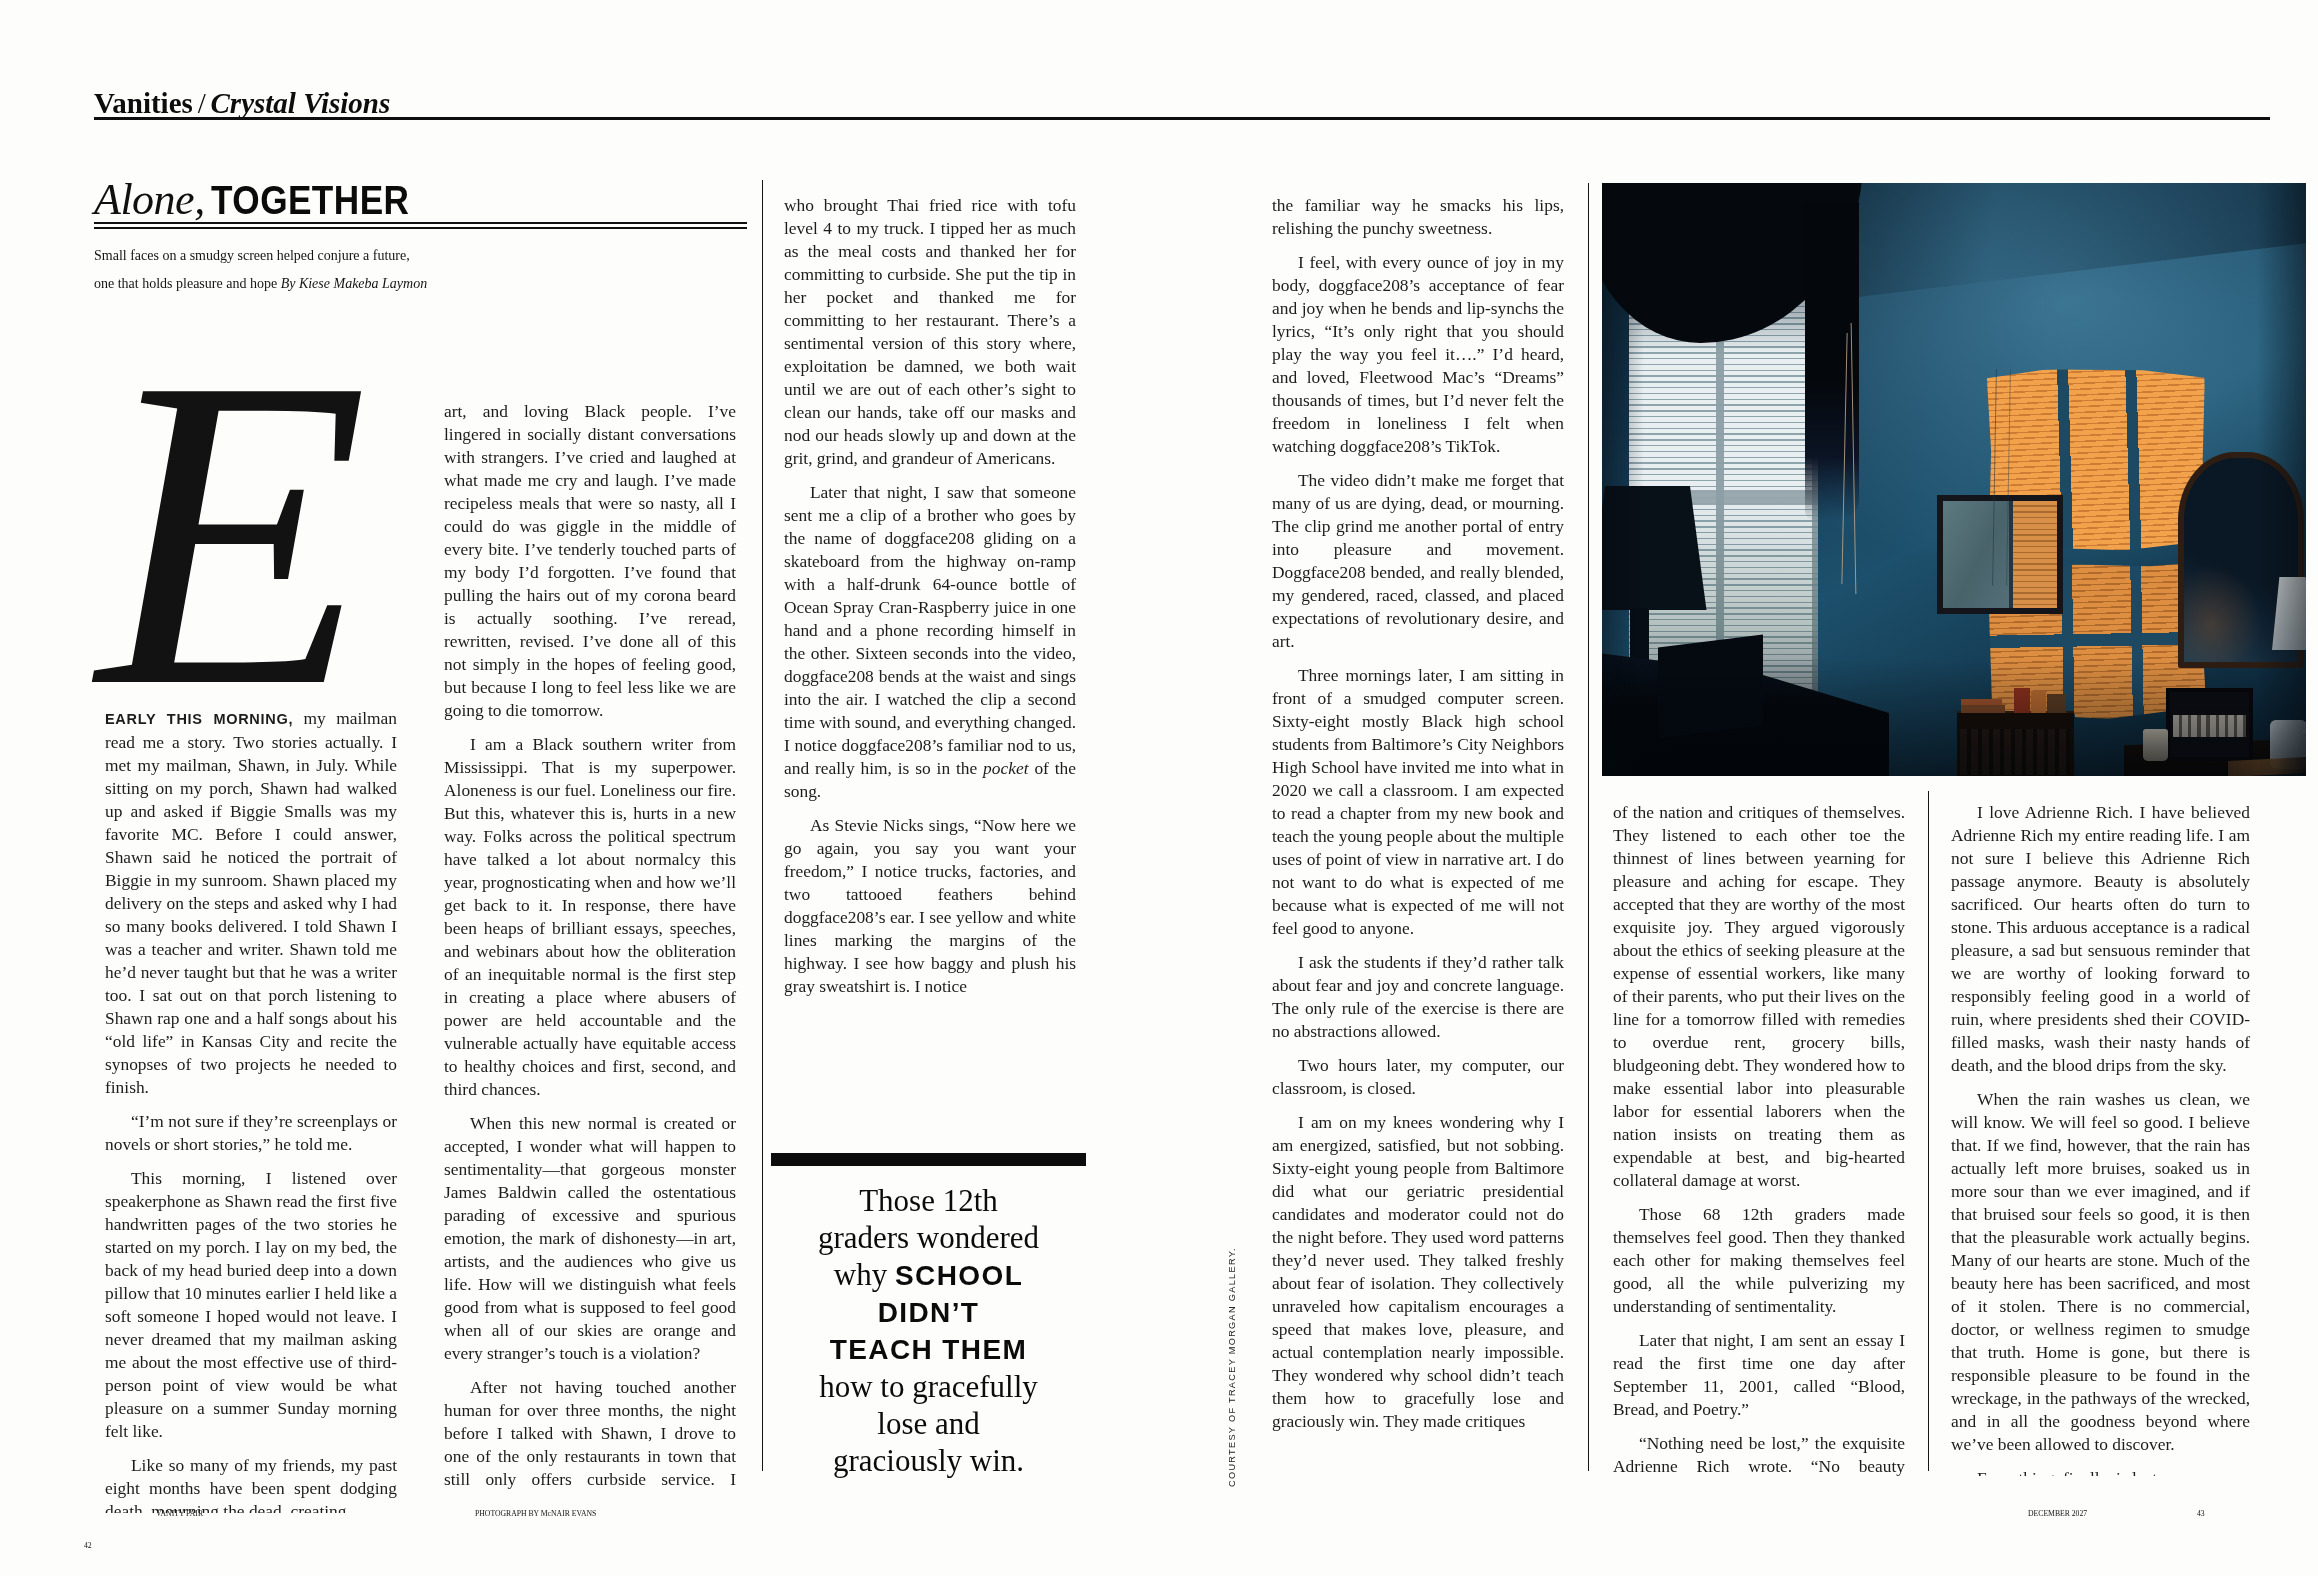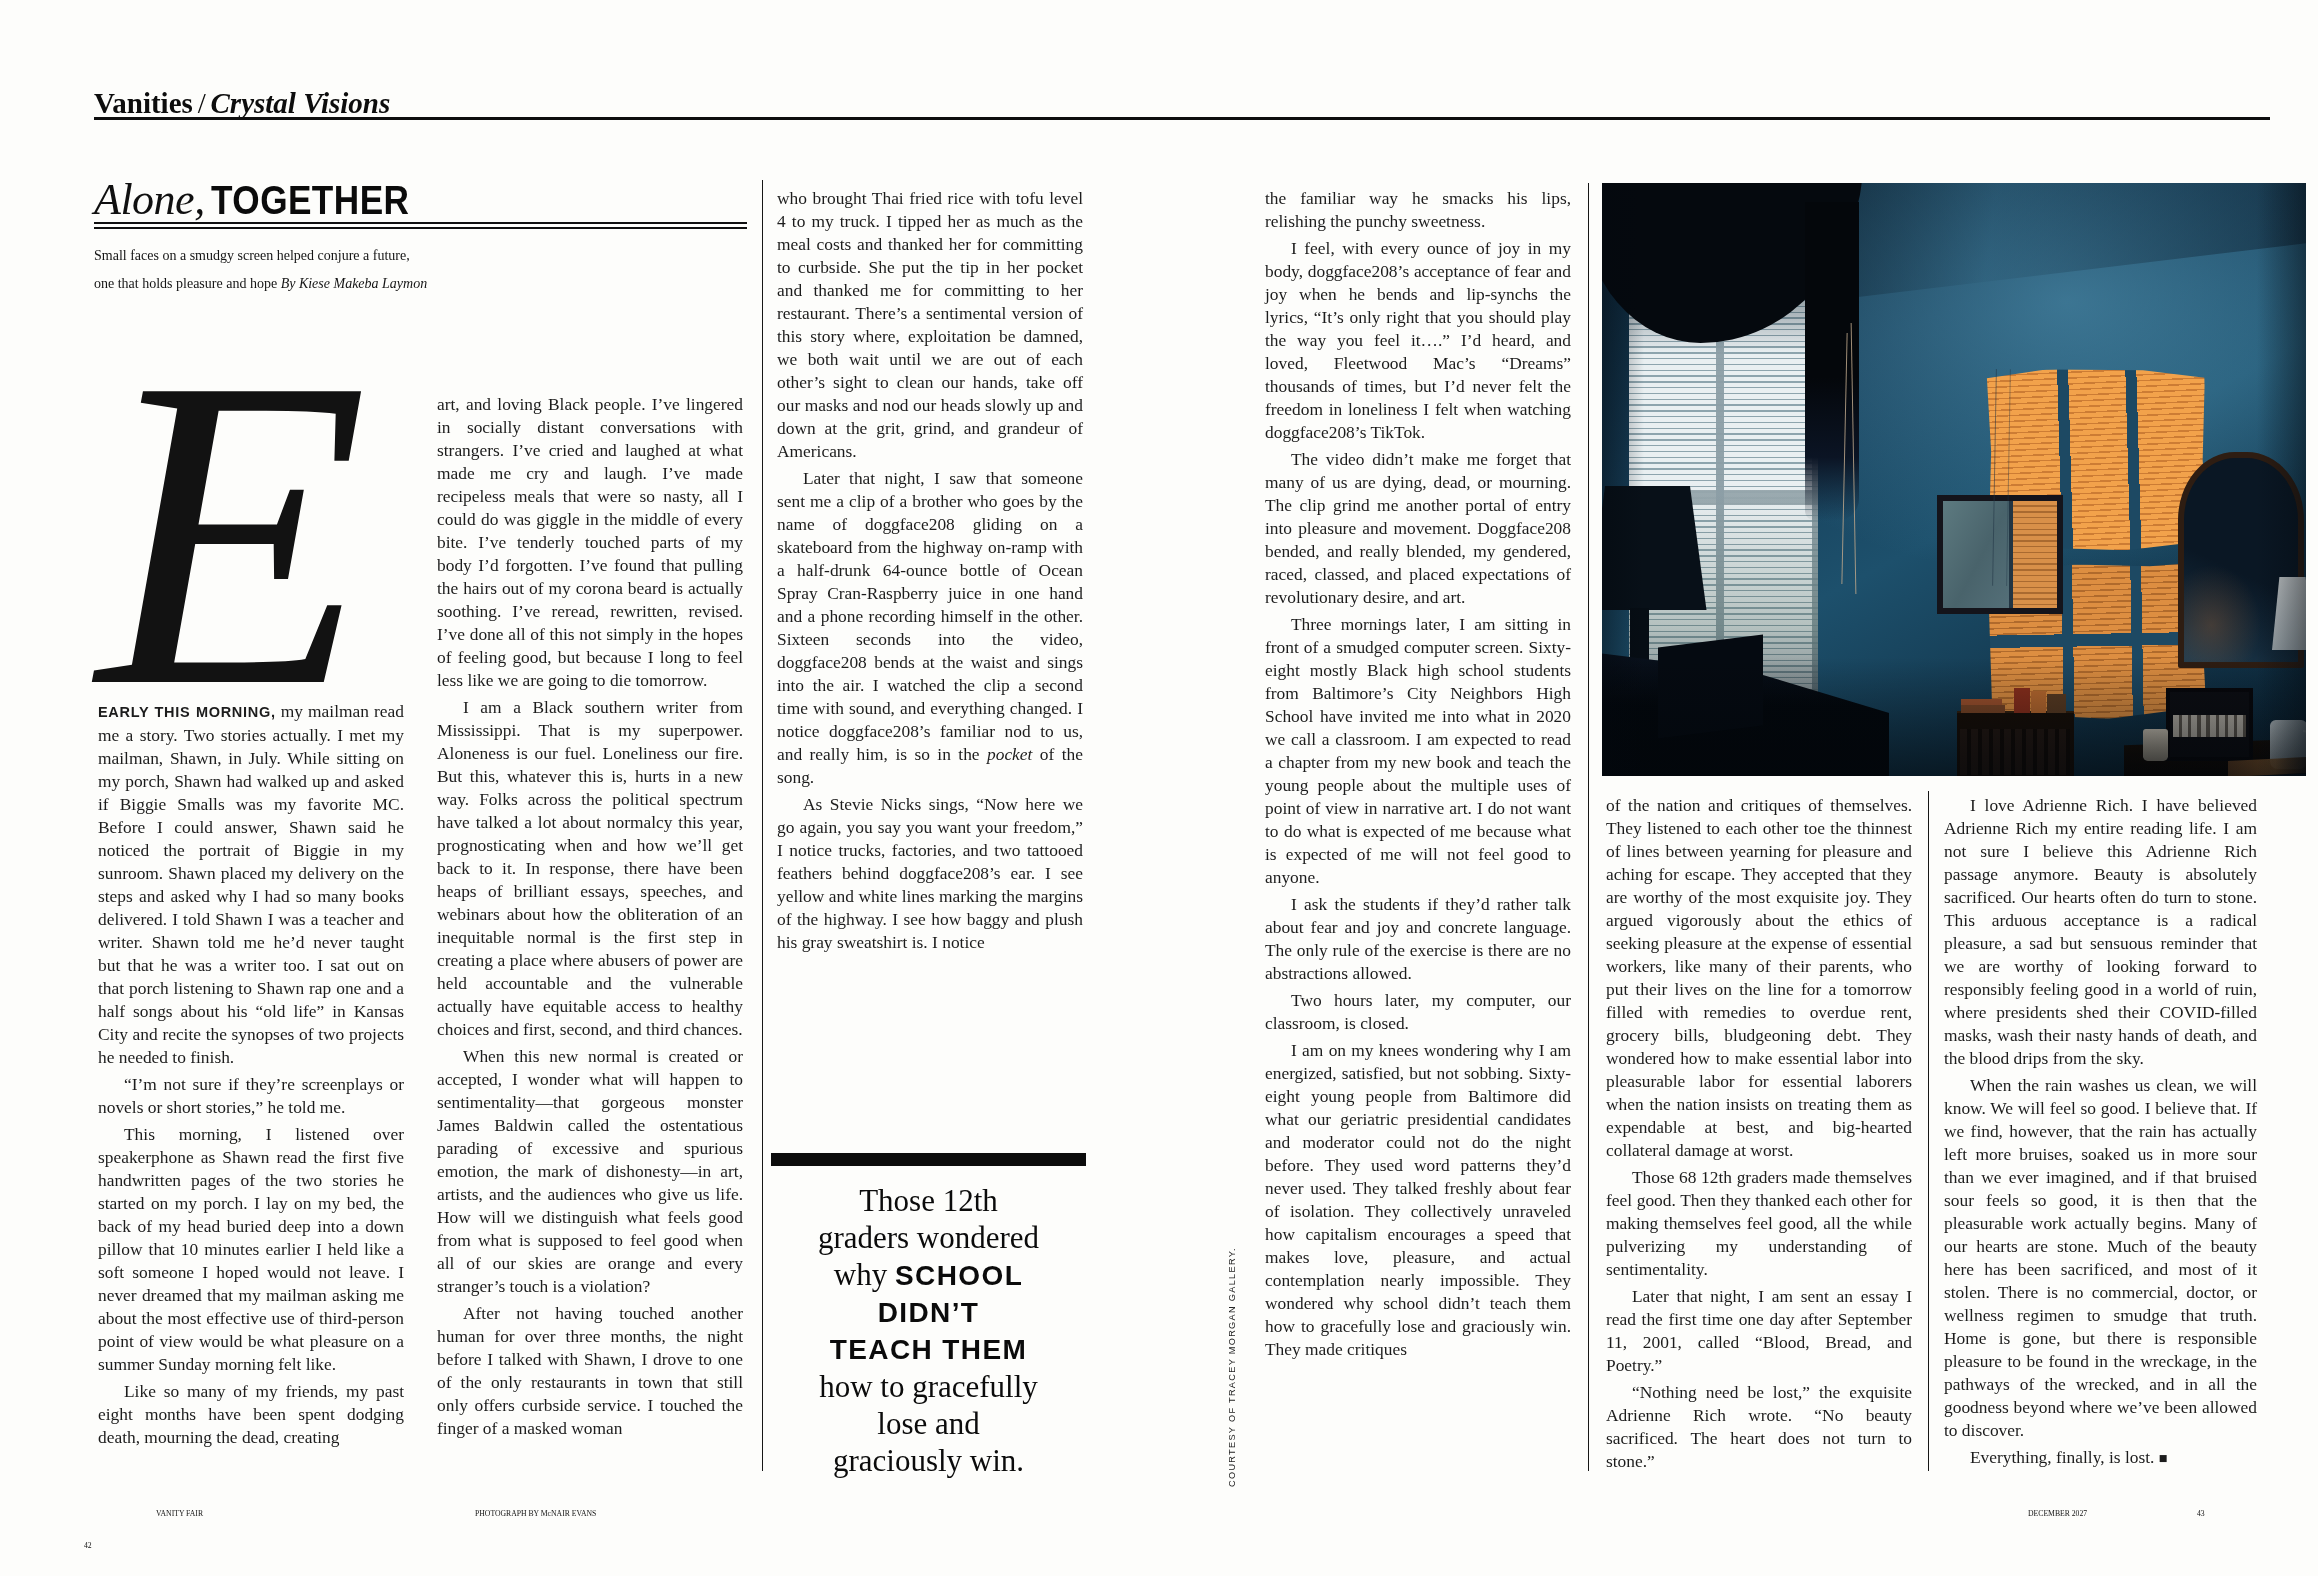--- a/index.html
+++ b/index.html
@@ -16,21 +16,21 @@
   .title .t1{font-style:italic;font-size:44px;color:#101010;letter-spacing:-0.5px;}
   .title .t2{display:inline-block;font-family:"Liberation Sans",sans-serif;font-weight:700;font-size:40px;
              letter-spacing:0.5px;transform:scaleX(.88);transform-origin:0 80%;margin-left:6.8px;color:#0b0b0b;}
   .title-rule{position:absolute;left:94px;width:653px;height:1.9px;background:#101010;}
   .dek{position:absolute;left:94px;top:242px;width:676px;font-size:14px;line-height:27.5px;color:#141414;}
   .dek .by{font-style:italic;margin-top:24px;}
   
   .dropcap{position:absolute;left:97px;top:310px;font-style:italic;font-size:444px;line-height:1;color:#121212;}
   
   .col{position:absolute;font-size:17.4px;line-height:23px;text-align:justify;overflow:hidden;color:#1c1c1c;}
-  .col p{margin:4px;}
+  .col p{margin:11px;}
   .col p.ind{text-indent:26px;}
   .lead{font-family:"Liberation Sans",sans-serif;font-weight:700;font-size:14.5px;letter-spacing:0.7px;}
   #c1{left:94px;top:696px;width:314px;height:817px;}
   #c2{left:433px;top:389px;width:314px;height:1107px;}
   #c3{left:773px;top:183px;width:314px;height:857px;}
   #c4{left:1261px;top:183px;width:314px;height:1315px;}
   #c5{left:1602px;top:790px;width:314px;height:686px;}
   #c6{left:1940px;top:790px;width:321px;height:686px;}
   .endmark{font-family:"Liberation Sans",sans-serif;font-size:14.5px;}
   

